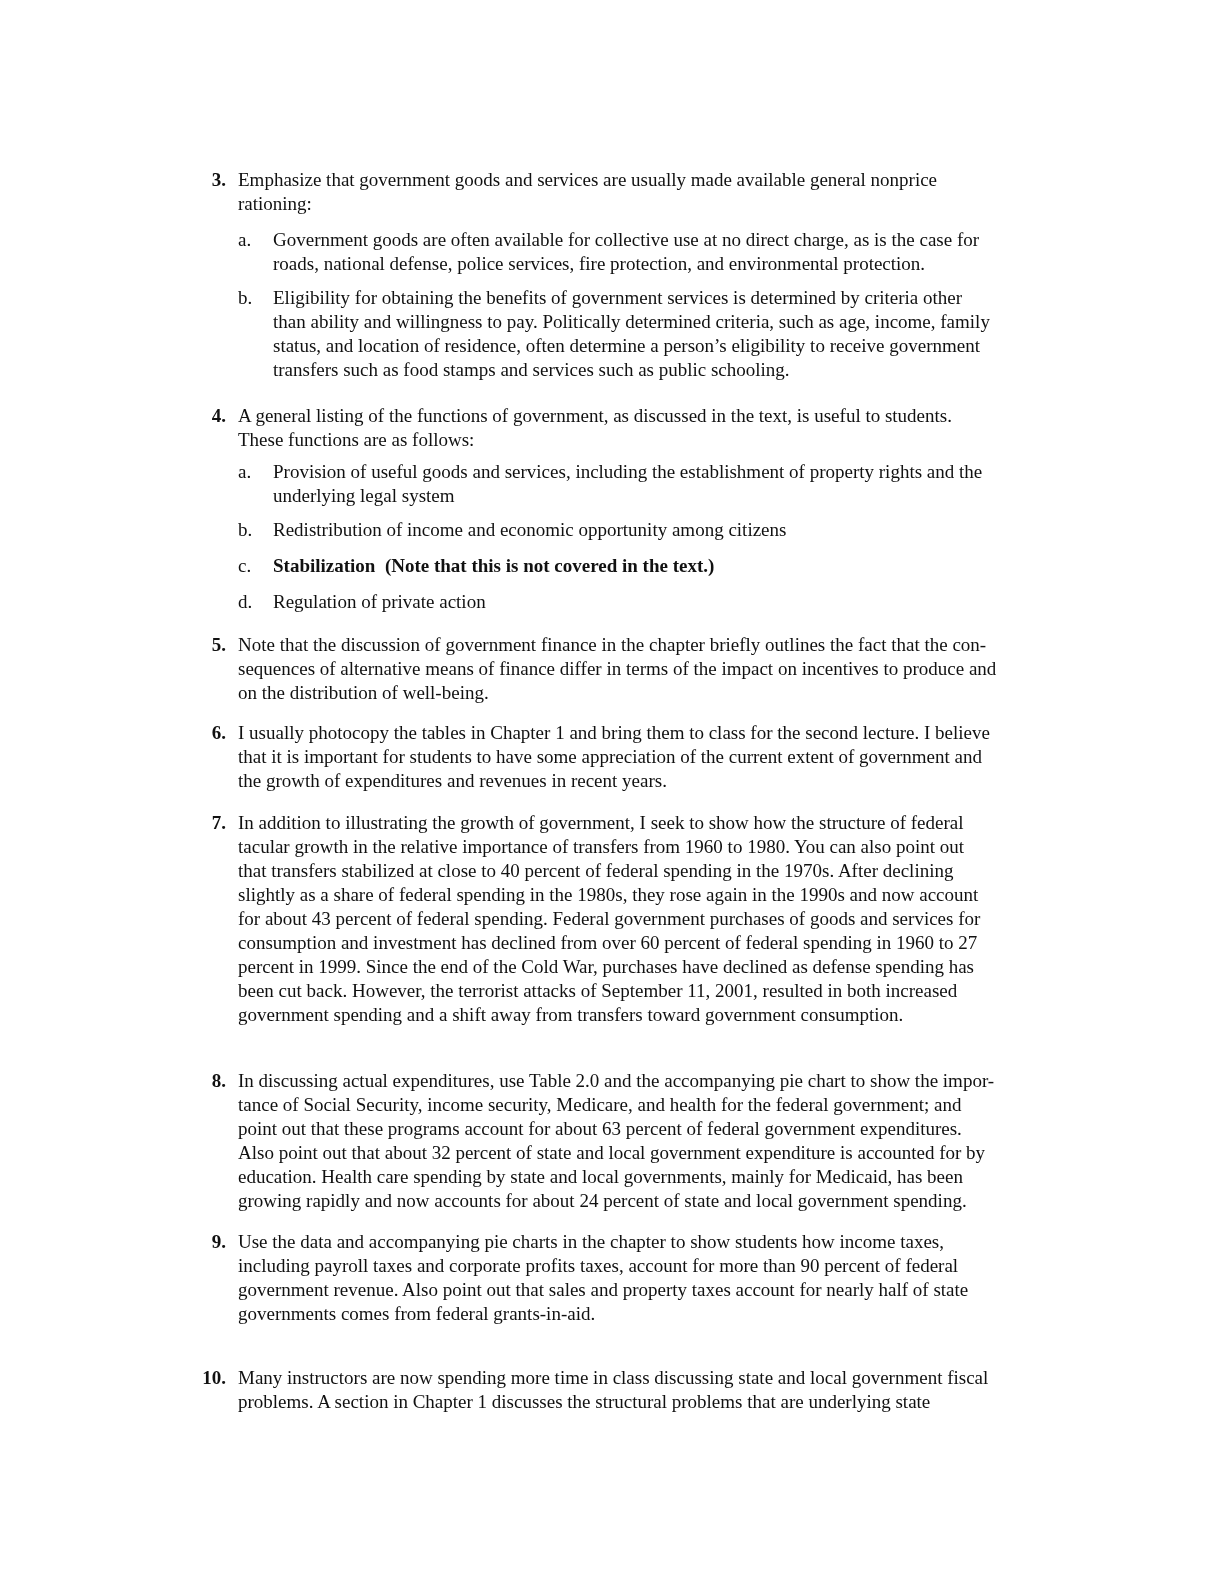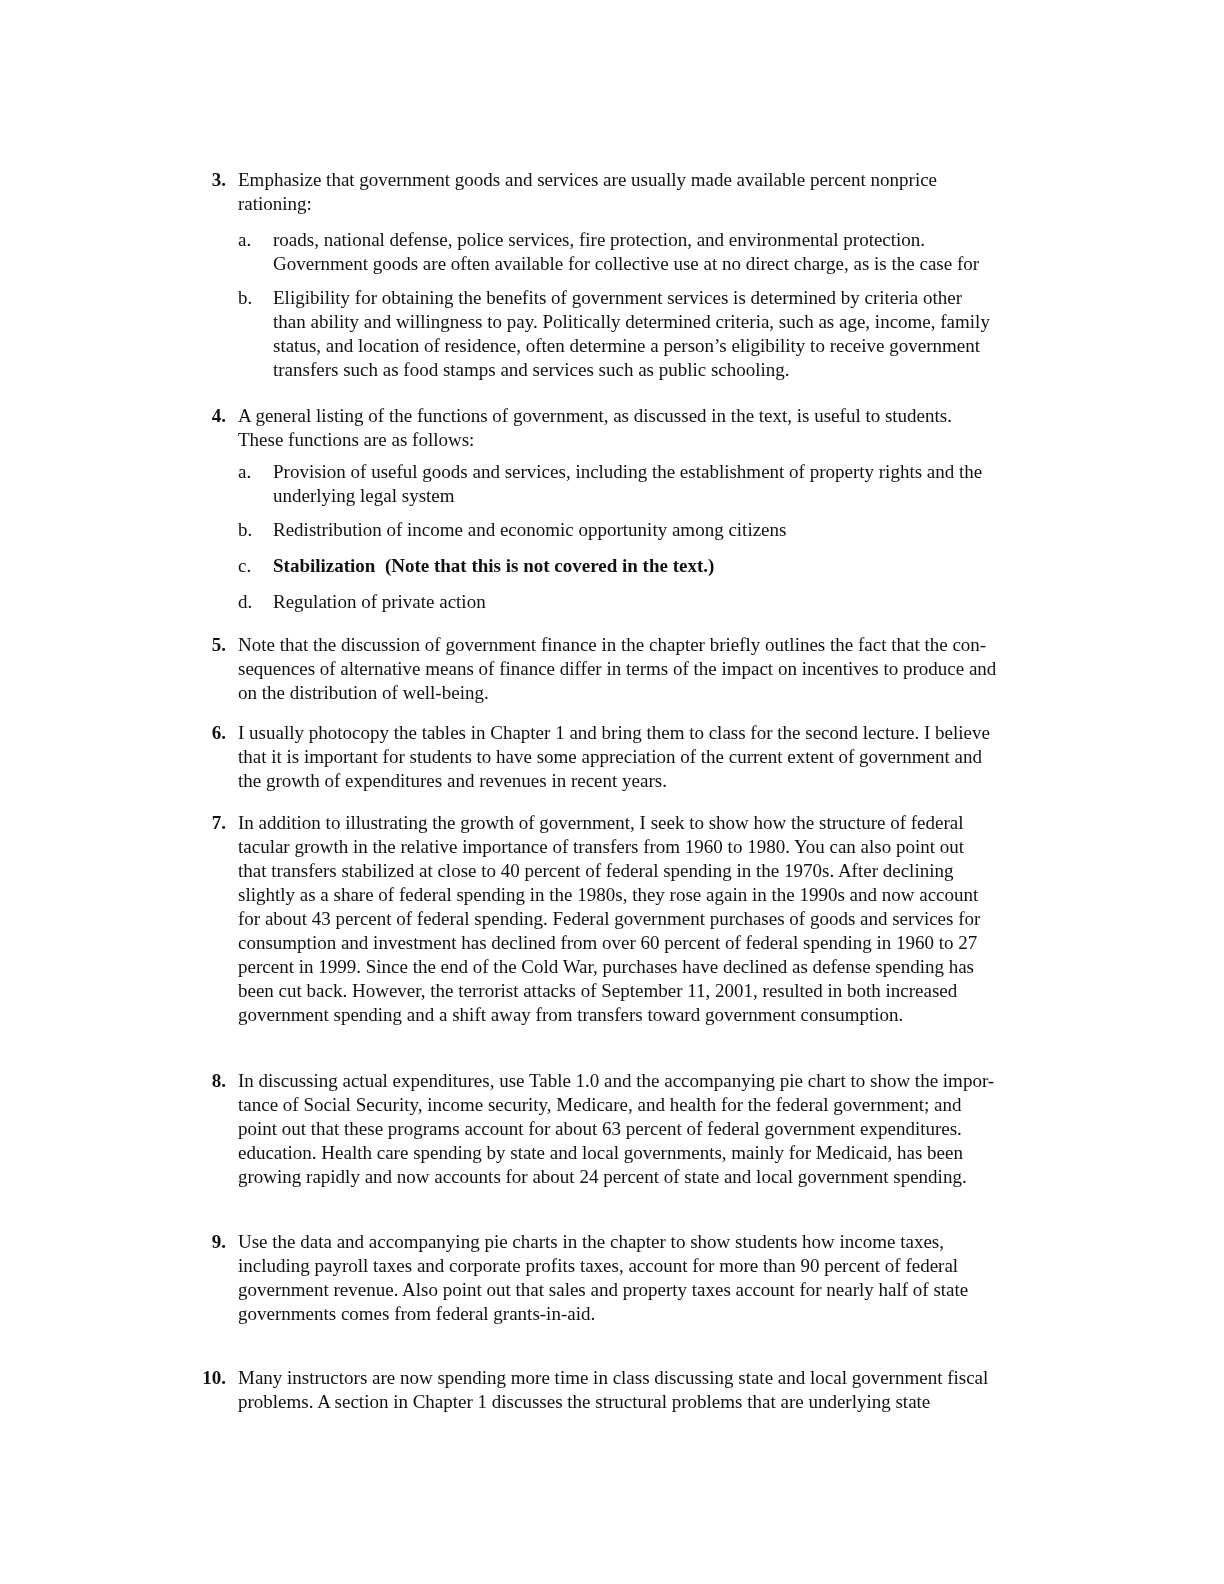--- a/index.html
+++ b/index.html
@@ -16,29 +16,29 @@
   .sub .txt .ln { display: block; white-space: nowrap; }
 </style>
 </head>
 <body>
 
 <div class="page">
 
   <div class="item" style="top:168px;">
     <span class="num" style="left:186px;">3.</span>
     <div class="para">
-      <span class="ln">Emphasize that government goods and services are usually made available percent nonprice</span>
+      <span class="ln">Emphasize that government goods and services are usually made available general nonprice</span>
       <span class="ln">rationing:</span>
     </div>
   </div>
   <div class="sub" style="top:228px;">
     <span class="lbl">a.</span>
     <div class="txt">
+      <span class="ln">Government goods are often available for collective use at no direct charge, as is the case for</span>
       <span class="ln">roads, national defense, police services, fire protection, and environmental protection.</span>
-      <span class="ln">Government goods are often available for collective use at no direct charge, as is the case for</span>
     </div>
   </div>
   <div class="sub" style="top:286px;">
     <span class="lbl">b.</span>
     <div class="txt">
       <span class="ln">Eligibility for obtaining the benefits of government services is determined by criteria other</span>
       <span class="ln">than ability and willingness to pay. Politically determined criteria, such as age, income, family</span>
       <span class="ln">status, and location of residence, often determine a person’s eligibility to receive government</span>
       <span class="ln">transfers such as food stamps and services such as public schooling.</span>
     </div>
@@ -106,23 +106,24 @@
       <span class="ln">consumption and investment has declined from over 60 percent of federal spending in 1960 to 27</span>
       <span class="ln">percent in 1999. Since the end of the Cold War, purchases have declined as defense spending has</span>
       <span class="ln">been cut back. However, the terrorist attacks of September 11, 2001, resulted in both increased</span>
       <span class="ln">government spending and a shift away from transfers toward government consumption.</span>
     </div>
   </div>
 
   <div class="item" style="top:1069px;">
     <span class="num" style="left:186px;">8.</span>
     <div class="para">
-      <span class="ln">In discussing actual expenditures, use Table 1.0 and the accompanying pie chart to show the impor-</span>
+      <span class="ln">In discussing actual expenditures, use Table 2.0 and the accompanying pie chart to show the impor-</span>
       <span class="ln">tance of Social Security, income security, Medicare, and health for the federal government; and</span>
       <span class="ln">point out that these programs account for about 63 percent of federal government expenditures.</span>
+      <span class="ln">Also point out that about 32 percent of state and local government expenditure is accounted for by</span>
       <span class="ln">education. Health care spending by state and local governments, mainly for Medicaid, has been</span>
       <span class="ln">growing rapidly and now accounts for about 24 percent of state and local government spending.</span>
     </div>
   </div>
 
   <div class="item" style="top:1230px;">
     <span class="num" style="left:186px;">9.</span>
     <div class="para">
       <span class="ln">Use the data and accompanying pie charts in the chapter to show students how income taxes,</span>
       <span class="ln">including payroll taxes and corporate profits taxes, account for more than 90 percent of federal</span>

